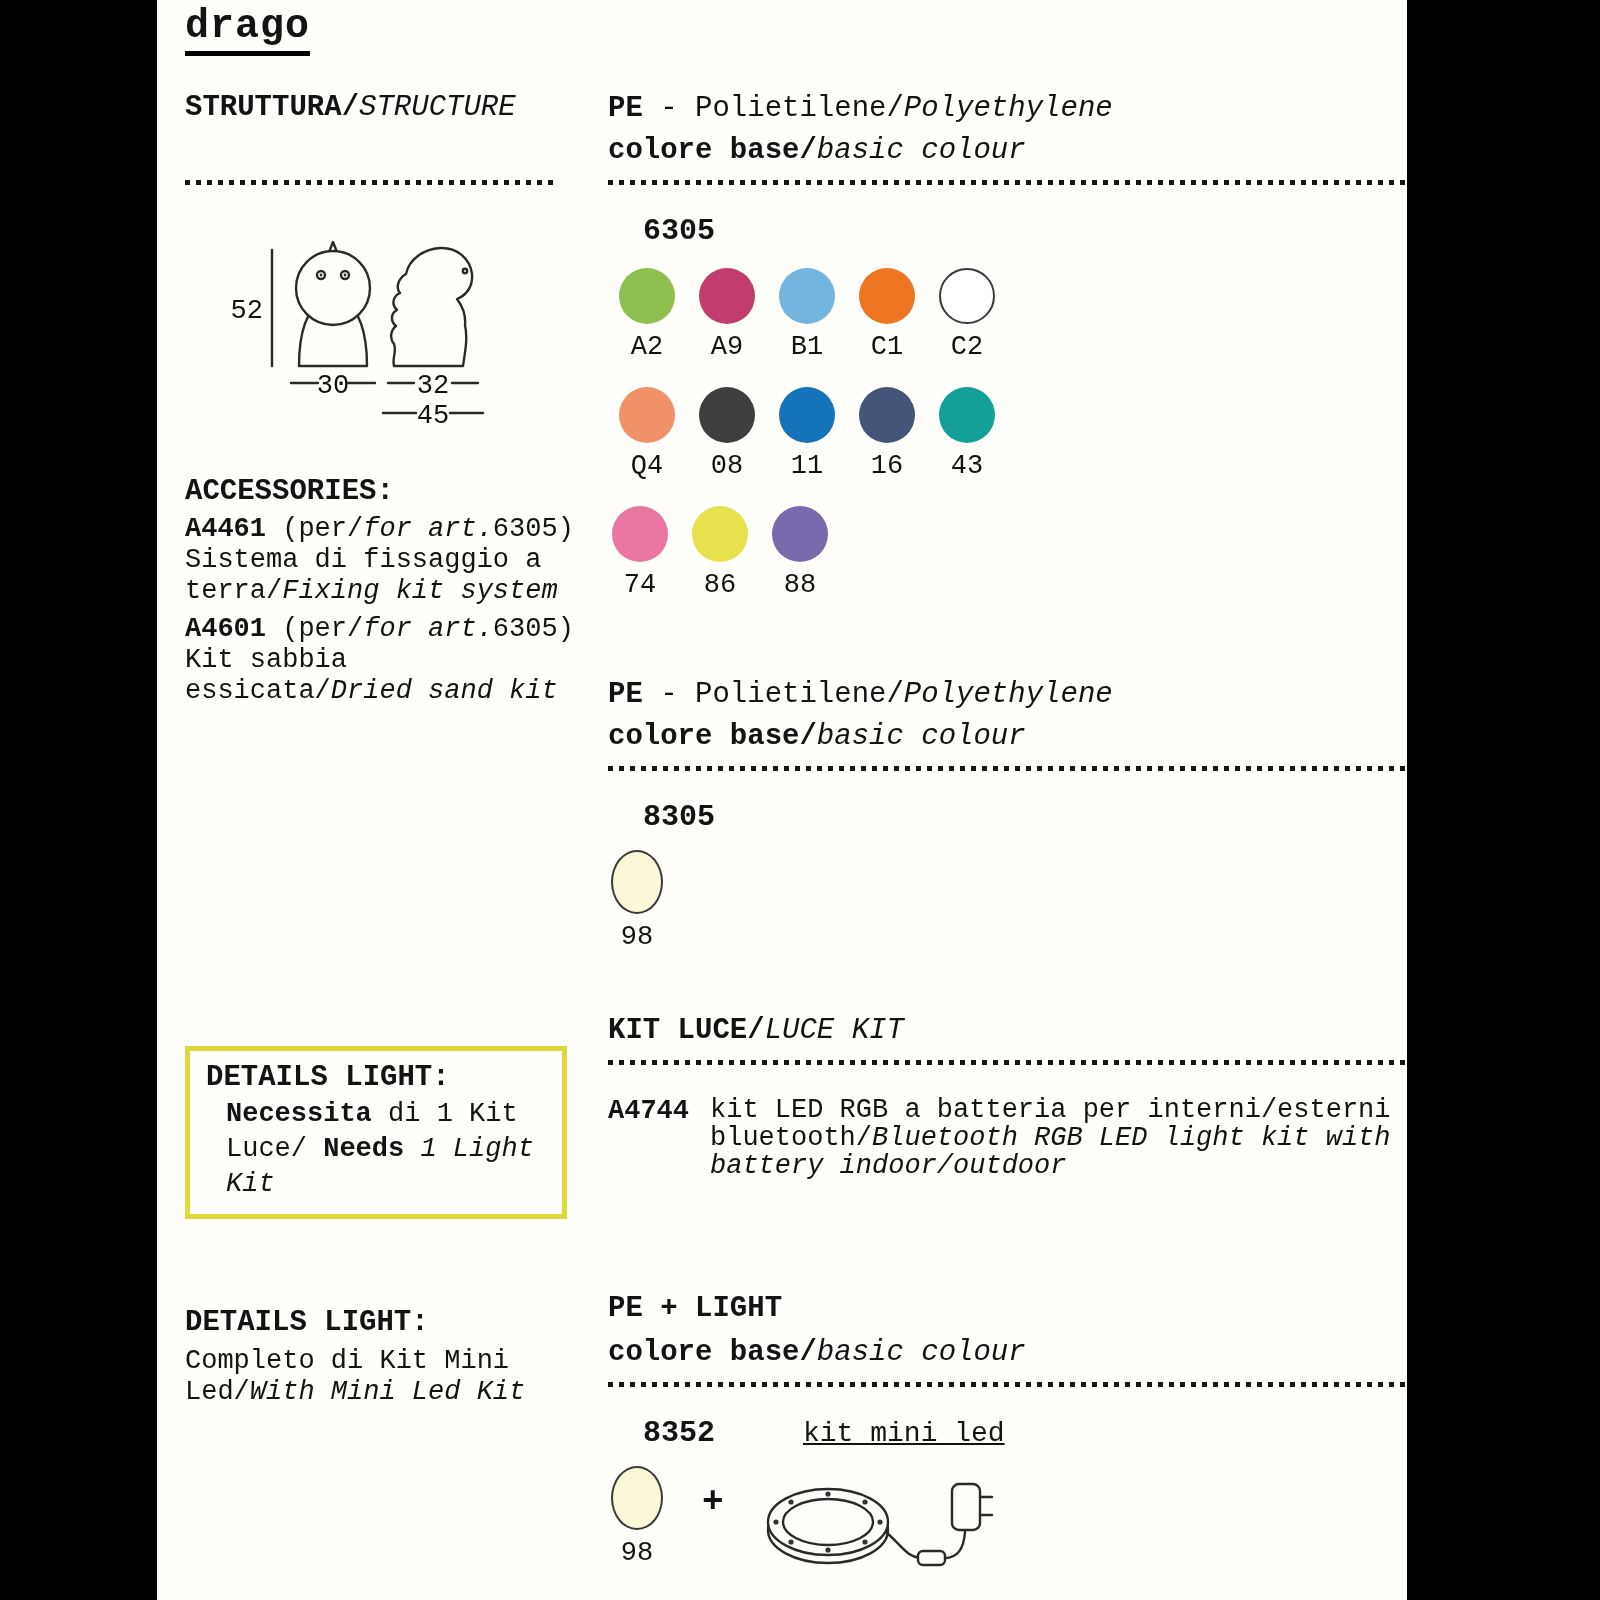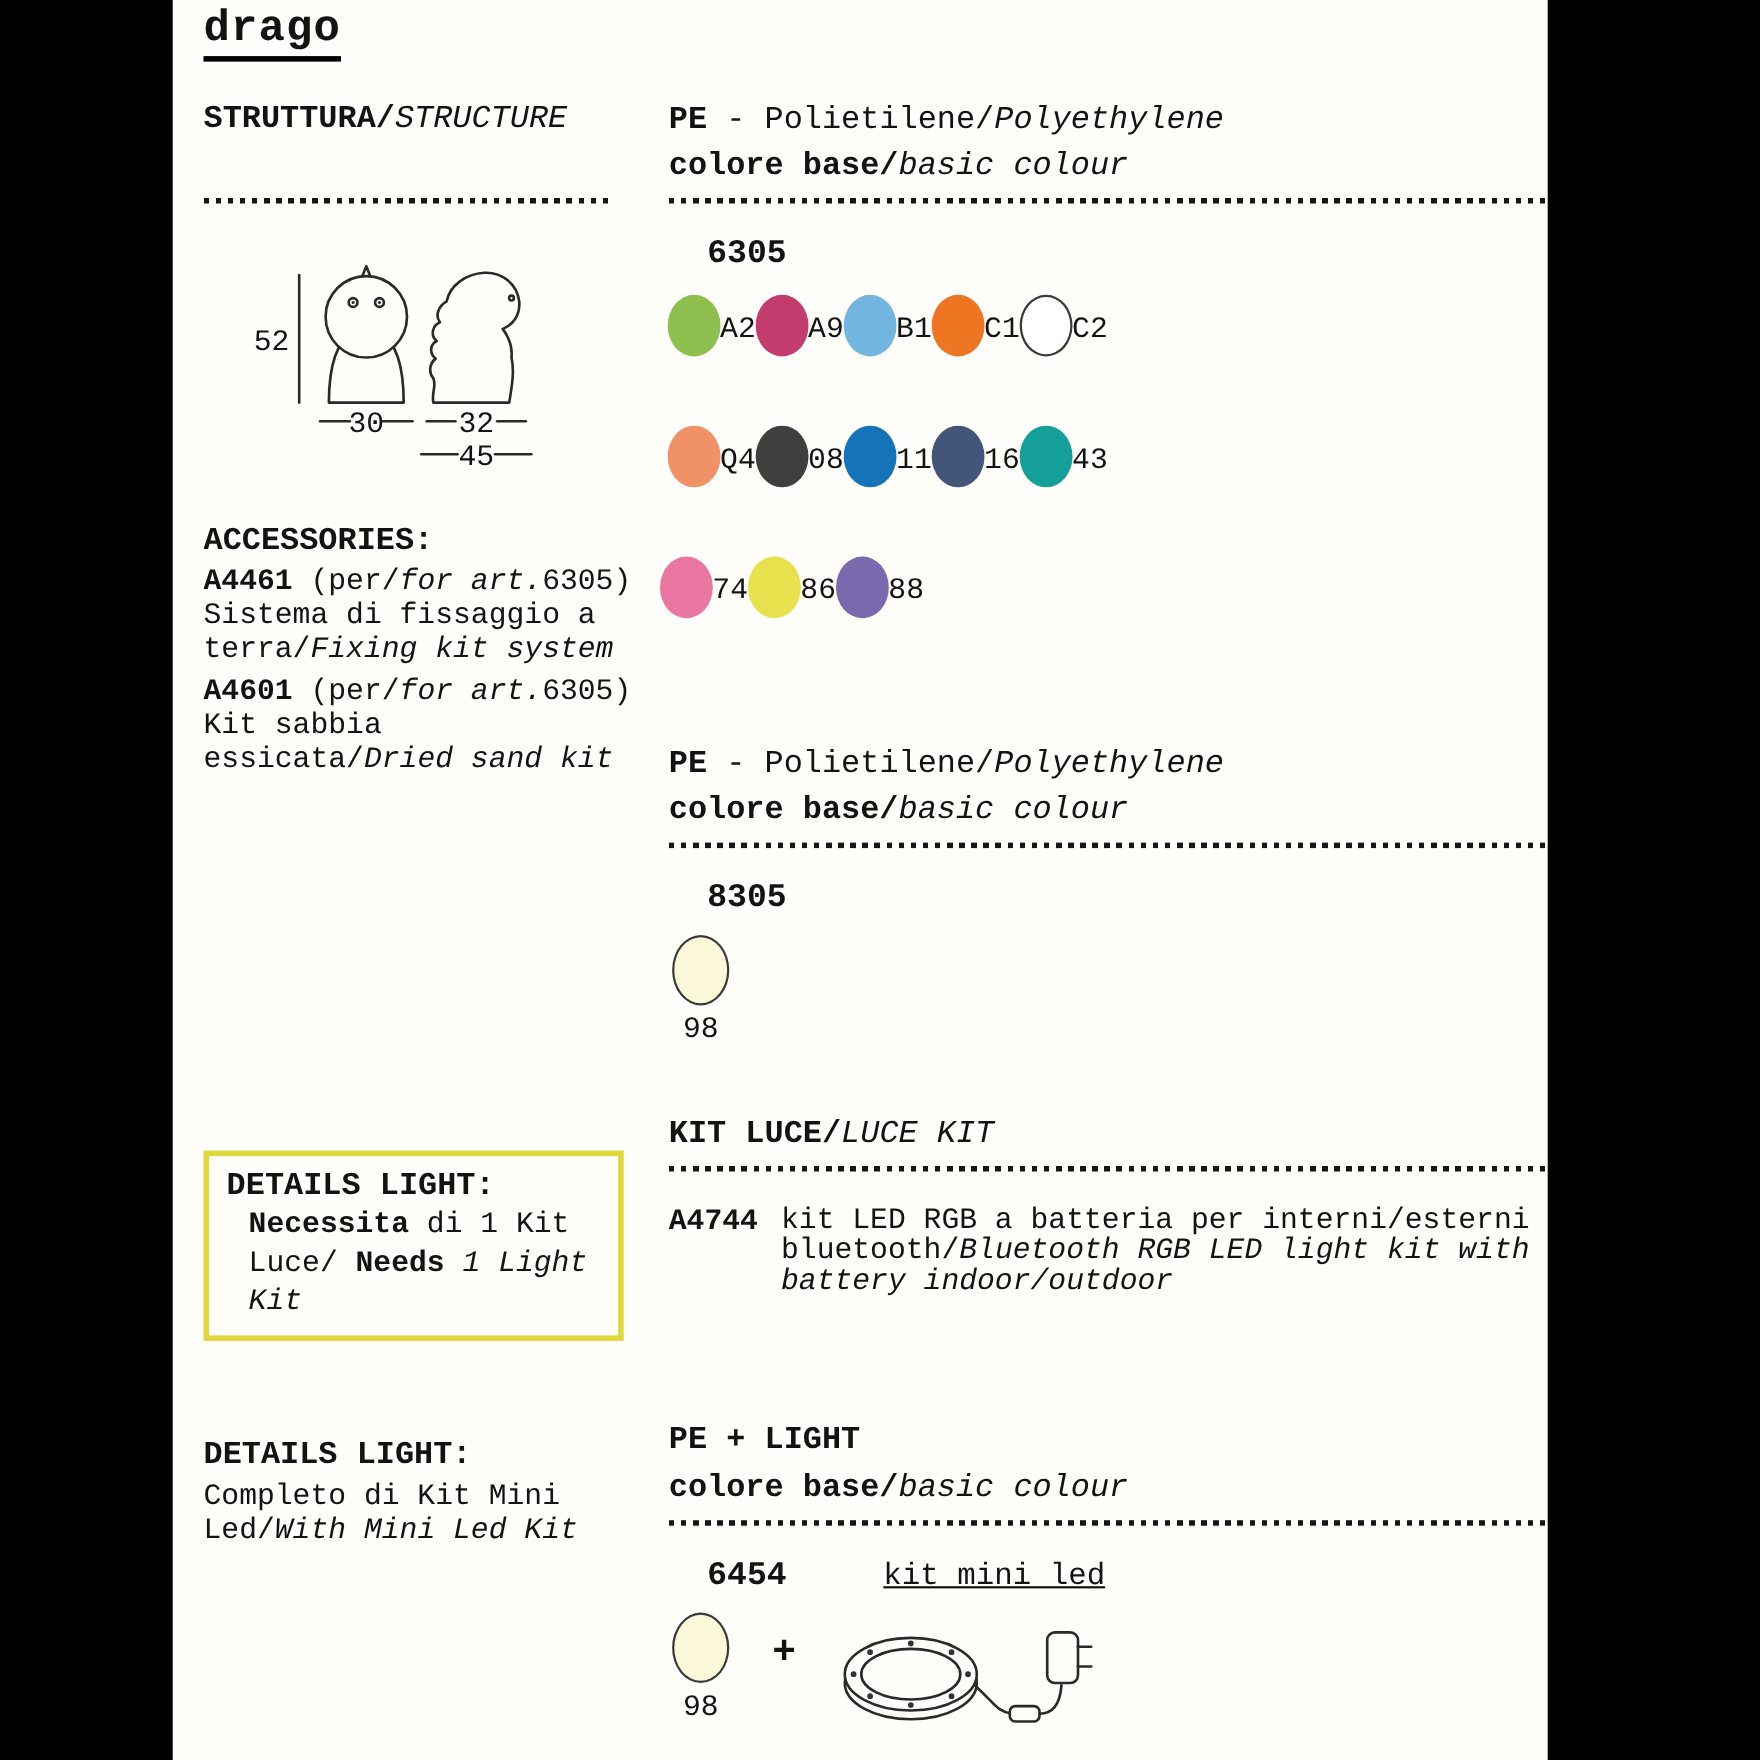--- a/index.html
+++ b/index.html
@@ -20,21 +20,21 @@
   .title {
     font-size:40px; font-weight:bold; letter-spacing:1px;
     border-bottom:5px solid #000; padding-bottom:2px; display:inline-block;
   }
   .dotted {
     height:5px;
     background-image:repeating-linear-gradient(90deg,#161616 0 5px,transparent 5px 11px);
   }
   .code { font-size:30px; font-weight:bold; white-space:nowrap;margin-left:35px; }
   .swatch-row { display:flex; }
-  .swatch-cell { width:80px; display:flex; flex-direction:row; align-items:center; }
+  .swatch-cell { width:80px; display:flex; flex-direction:column; align-items:center; }
   .dot { width:56px; height:56px; border-radius:50%; background:#ccc; }
   .dot.ellipse { width:52px; height:64px; border-radius:50%; }
   .sw-label { margin-top:8px; font-size:27px; }
   .textured {
     background-image:radial-gradient(#515151 18%, transparent 19%),
                      radial-gradient(#242424 18%, transparent 19%);
     background-size:9px 9px, 7px 7px; background-position:0 0, 3px 4px;
   }
   .details-box {
     width:382px; min-height:162px;
@@ -222,21 +222,21 @@
 </div>
 
 <div class="abs h b" style="left:608px; top:1294px;">PE + LIGHT</div>
 <div class="abs h" style="left:608px; top:1338px;">
   <span class="b">colore base/</span><span class="i">basic colour</span>
 </div>
 
 <div class="abs dotted" style="left:608px; top:1382px; width:799px;"></div>
 
 <div class="abs" style="left:608px; top:1416px; display:flex; align-items:baseline;">
-  <span class="code">6454</span>
+  <span class="code">8352</span>
   <span style="margin-left:88px; font-size:28px;text-decoration:underline;">kit mini led</span>
 </div>
 
 <div class="abs" style="left:607px; top:1466px; width:60px; display:flex; flex-direction:column; align-items:center;">
   <span class="dot ellipse" style="background: rgb(251, 248, 217); border: 2px solid rgb(58, 58, 58);"></span>
   <span class="sw-label">98</span>
 </div>
 
 <div class="abs plus" style="left:702px; top:1482px;">+</div>
 

